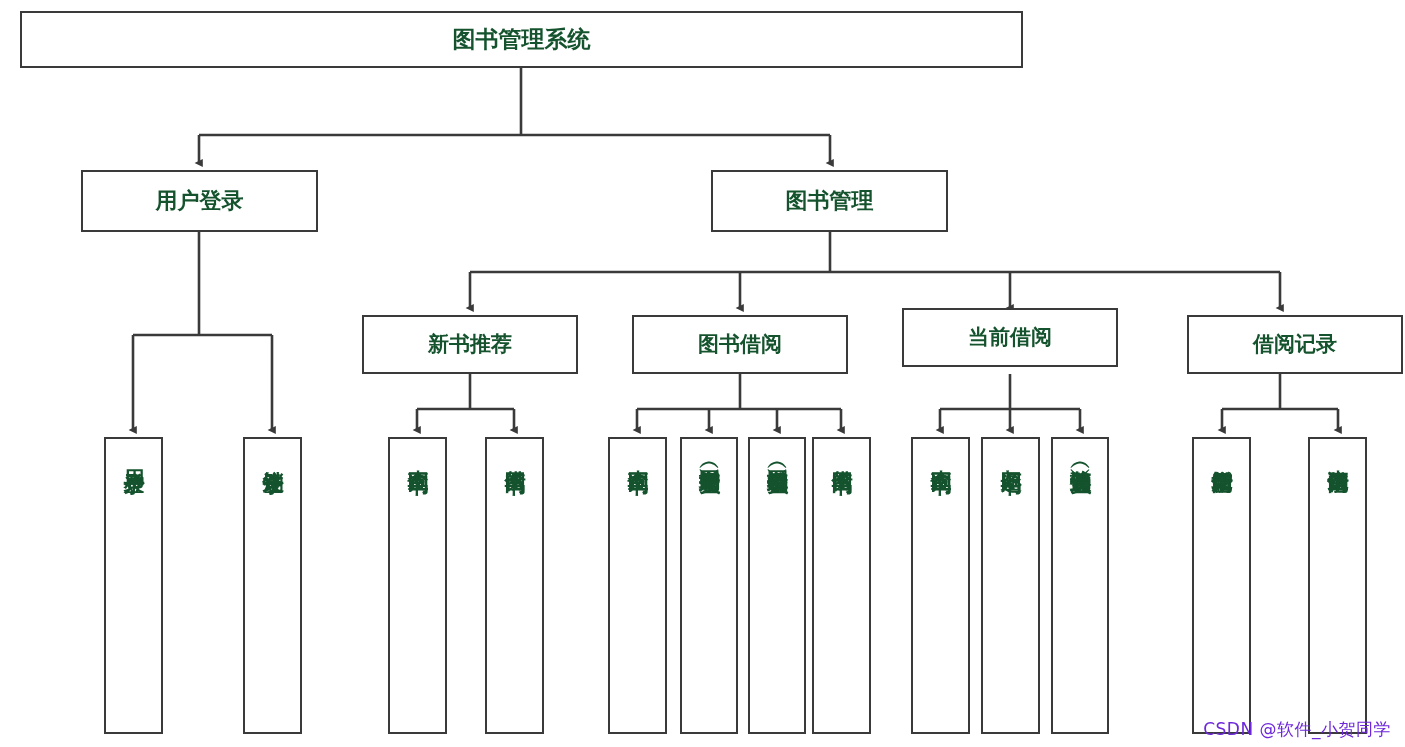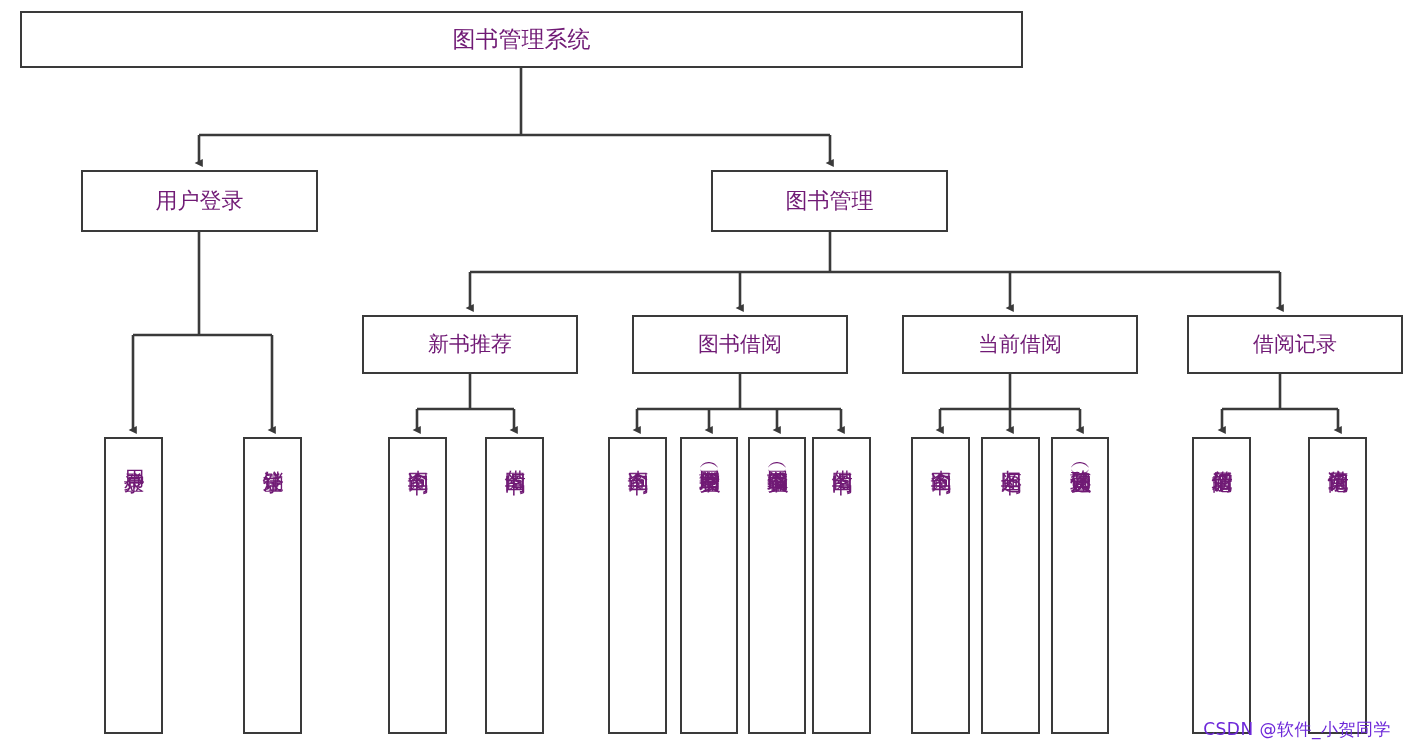--- a/index.html
+++ b/index.html
@@ -29,24 +29,25 @@
   }
   
   .node {
     position: absolute;
     box-sizing: border-box;
     background: #ffffff;
     border: 2.5px solid #3a3a3a;
     display: flex;
     align-items: center;
     justify-content: center;
-    color: #701a75;
+    color: #14532d;
     line-height: 1.22;
     text-align: center;
     z-index: 2;
+    font-weight: bold;
   }
   .node.root {
     font-size: 23px;
   }
   .node.branch {
     font-size: 22px;
   }
   .node.group {
     font-size: 21px;
   }
@@ -145,21 +146,21 @@
   <div class="node group" style="left:362px; top:315px; width:216px; height:59px;">
     <span>新书推荐</span>
   </div>
 
   <div class="node branch" style="left:711px; top:170px; width:237px; height:62px;">
     <span>图书管理</span>
   </div>
   <div class="node group" style="left:632px; top:315px; width:216px; height:59px;">
     <span>图书借阅</span>
   </div>
-  <div class="node group" style="left:902px; top:315px; width:236px; height:59px;">
+  <div class="node group" style="left:902px; top:308px; width:216px; height:59px;">
     <span>当前借阅</span>
   </div>
   <div class="node group" style="left:1172px; top:315px; width:216px; height:59px;margin-left:15px;">
     <span>借阅记录</span>
   </div>
 
   <div class="node leaf" style="left:104px; top:437px; width:59px; height:297px;">
     <span class="vtext">用户登录</span>
   </div>
   <div class="node leaf" style="left:243px; top:437px; width:59px; height:297px;">

